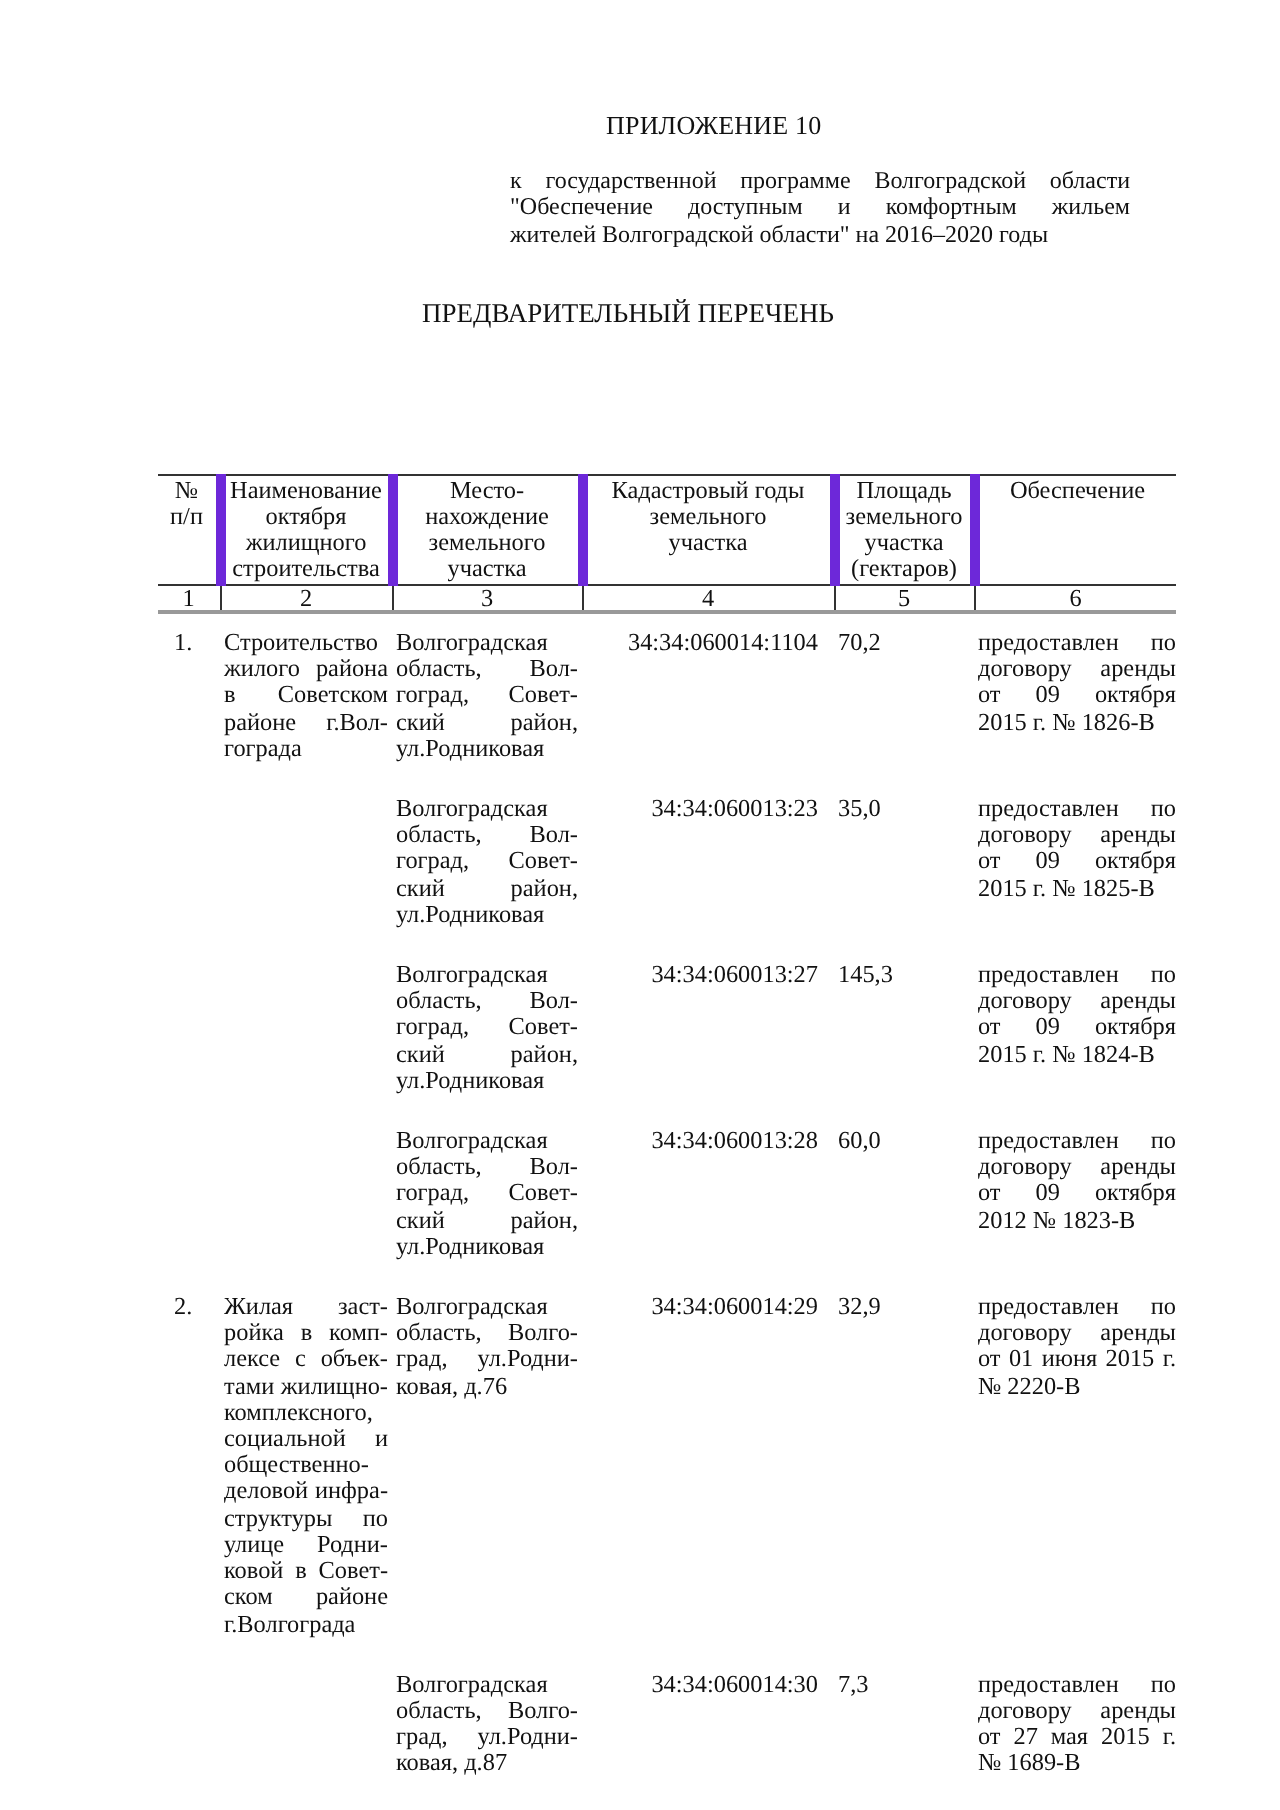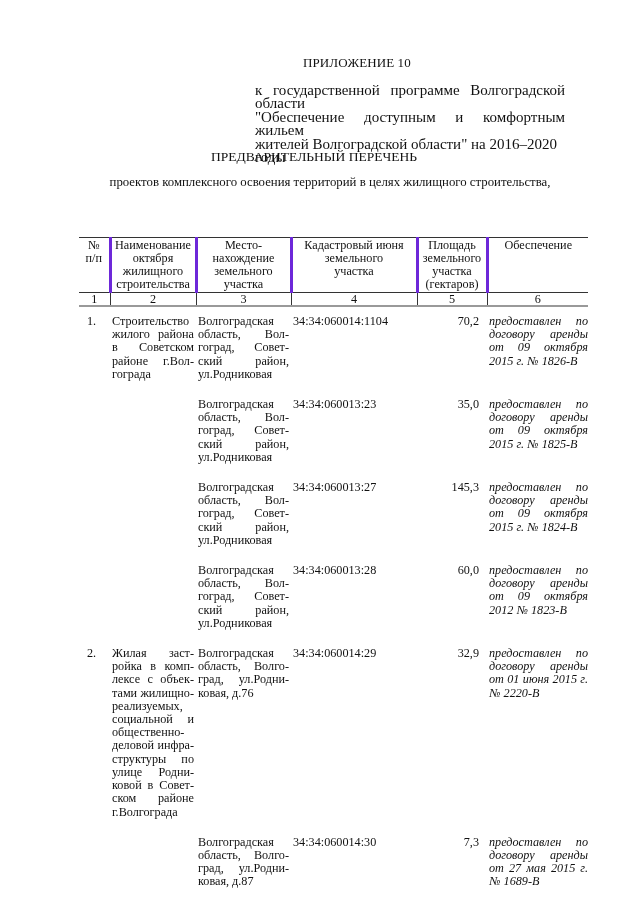--- a/index.html
+++ b/index.html
@@ -2,62 +2,61 @@
 <html><head>
 <meta charset="utf-8">
 <style>
   html, body { margin: 0; padding: 0; background: #ffffff; }
   body {
     width: 640px; height: 905px; position: relative; overflow: hidden;
     font-family: "Liberation Serif", "DejaVu Serif", serif;
     color: #111; font-size: 12.2px; line-height: 13.4px;
   }
   .appendix-title { position: absolute; left: 255px; top: 56px; font-size: 13px; letter-spacing: 0.1px; margin-left: 48px; }
-  .appendix-ref { position: absolute; left: 255px; top: 84px; width: 310px; text-align: justify; text-align-last: left; font-size: 15px; line-height: 13.4px; }
+  .appendix-ref { position: absolute; left: 255px; top: 84px; width: 310px; text-align: justify; text-align-last: left; font-size: 12px; line-height: 13.4px; }
   .doc-title { position: absolute; left: 0; width: 628px; top: 150px; text-align: center; font-size: 13.5px; }
   .doc-subtitle { position: absolute; left: 80px; width: 500px; top: 176px; text-align: center; font-size: 12.8px; line-height: 13.4px; }
 
   table.list {
     position: absolute; left: 79px; top: 237px; width: 509px;
     border-collapse: collapse; table-layout: fixed;
   }
   table.list th, table.list td { padding: 0 2px; vertical-align: top; font-weight: normal; }
   table.list thead tr.head-row th {
-    border-top: 1px solid #333; border-left: 3px solid #6d28d9; text-align: center;
+    border-top: 1px solid #333; border-left: 5px solid #6d28d9; text-align: center;
     padding-top: 1px; padding-bottom: 1px; line-height: 13px;
   }
   table.list thead tr.head-row th:first-child { border-left: none; }
   table.list thead tr.num-row th {
     border-top: 1px solid #333; border-bottom: 2px solid #999; border-left: 1px solid #333;
     text-align: center; line-height: 12px; padding: 0;
   }
   table.list thead tr.num-row th:first-child { border-left: none; }
 
   table.list tbody td { line-height: 13.2px; }
   td.c-num { padding-left: 8px !important; }
-  td.c-cad { padding-right: 8px !important; }
-  td.c-area { text-align: right; padding-right: 8px !important; }
-  td.c-real { padding-right: 0 !important; font-style: italic; }
+  td.c-cad { text-align: right; padding-right: 8px !important; }
+  td.c-area { text-align: left; padding-right: 8px !important; }
+  td.c-real { padding-right: 0 !important; }
   .jl { display: block; text-align: justify; text-align-last: justify; }
   .ll { display: block; text-align: left; }
   tr.spacer td { height: 17px; }
 </style>
 </head>
 <body>
 
 <div class="appendix-title">ПРИЛОЖЕНИЕ 10</div>
 <div class="appendix-ref">
   <span class="jl">к государственной программе Волгоградской области</span>
   <span class="jl">"Обеспечение доступным и комфортным жильем</span>
   <span class="ll">жителей Волгоградской области" на 2016–2020 годы</span>
 </div>
 
 <div class="doc-title">ПРЕДВАРИТЕЛЬНЫЙ ПЕРЕЧЕНЬ</div>
 <div class="doc-subtitle">
-  <div>проектов комплексного освоения территорий в целях жилищного строительства,</div>
 </div>
 
 <table class="list">
   <colgroup>
     <col style="width:31px">
       <col style="width:86px">
       <col style="width:95px">
       <col style="width:126px">
       <col style="width:70px">
       <col style="width:101px">
@@ -74,21 +73,21 @@
           <div>жилищного</div>
           <div>строительства</div>
         </th>
         <th>
           <div>Место-</div>
           <div>нахождение</div>
           <div>земельного</div>
           <div>участка</div>
         </th>
         <th>
-          <div>Кадастровый июня</div>
+          <div>Кадастровый годы</div>
           <div>земельного</div>
           <div>участка</div>
         </th>
         <th>
           <div>Площадь</div>
           <div>земельного</div>
           <div>участка</div>
           <div>(гектаров)</div>
         </th>
         <th>
@@ -202,21 +201,21 @@
       <tr class="spacer">
         <td colspan="6"></td>
       </tr>
       <tr>
         <td class="c-num">2.</td>
         <td class="c-proj">
           <span class="jl">Жилая заст-</span>
           <span class="jl">ройка в комп-</span>
           <span class="jl">лексе с объек-</span>
           <span class="jl">тами жилищно-</span>
-          <span class="jl">реализуемых,</span>
+          <span class="jl">комплексного,</span>
           <span class="jl">социальной и</span>
           <span class="jl">общественно-</span>
           <span class="jl">деловой инфра-</span>
           <span class="jl">структуры по</span>
           <span class="jl">улице Родни-</span>
           <span class="jl">ковой в Совет-</span>
           <span class="jl">ском районе</span>
           <span class="ll">г.Волгограда</span>
         </td>
         <td class="c-loc">

